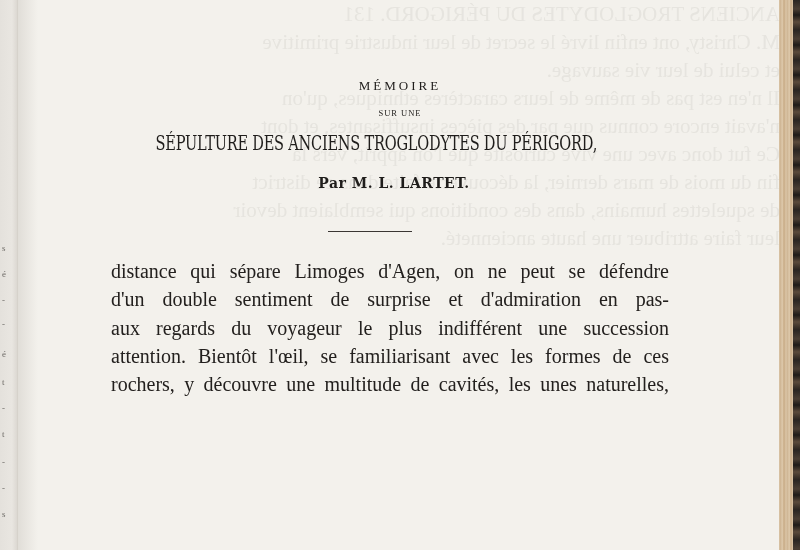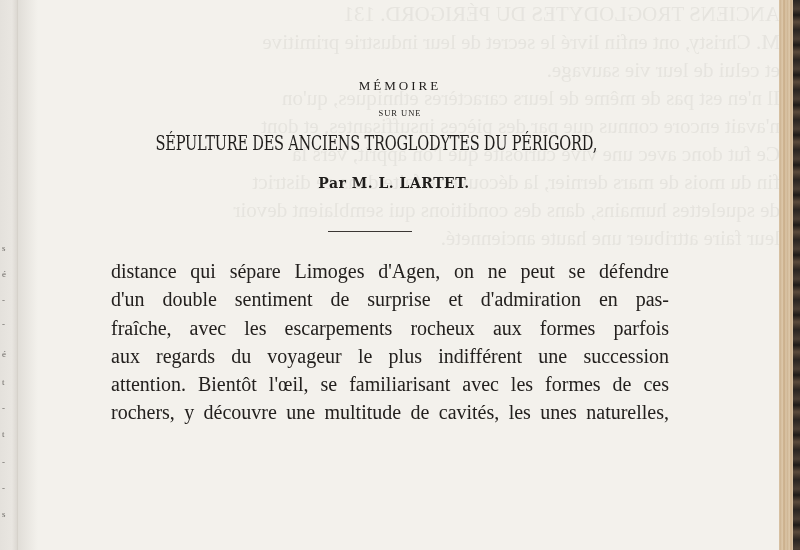--- a/index.html
+++ b/index.html
@@ -180,21 +180,20 @@
 
   <div class="heading h-memoire">MÉMOIRE</div>
   <div class="heading h-sur">SUR UNE</div>
   <div class="heading h-title"><span>SÉPULTURE DES ANCIENS TROGLODYTES DU PÉRIGORD,</span></div>
   <div class="heading h-author">Par M. L. LARTET.</div>
   <div class="rule"></div>
 
   <div class="body-text">
     <span class="line">distance qui sépare Limoges d'Agen, on ne peut se défendre</span>
     <span class="line">d'un double sentiment de surprise et d'admiration en pas-</span>
-    <span class="line">fraîche, avec les escarpements rocheux aux formes parfois</span>
     <span class="line">aux regards du voyageur le plus indifférent une succession</span>
     <span class="line">attention. Bientôt l'œil, se familiarisant avec les formes de ces</span>
     <span class="line">rochers, y découvre une multitude de cavités, les unes naturelles,</span>
 
   </div>
 
   <div class="page-edges"></div>
   <div class="binding"></div>
 </div>
 

